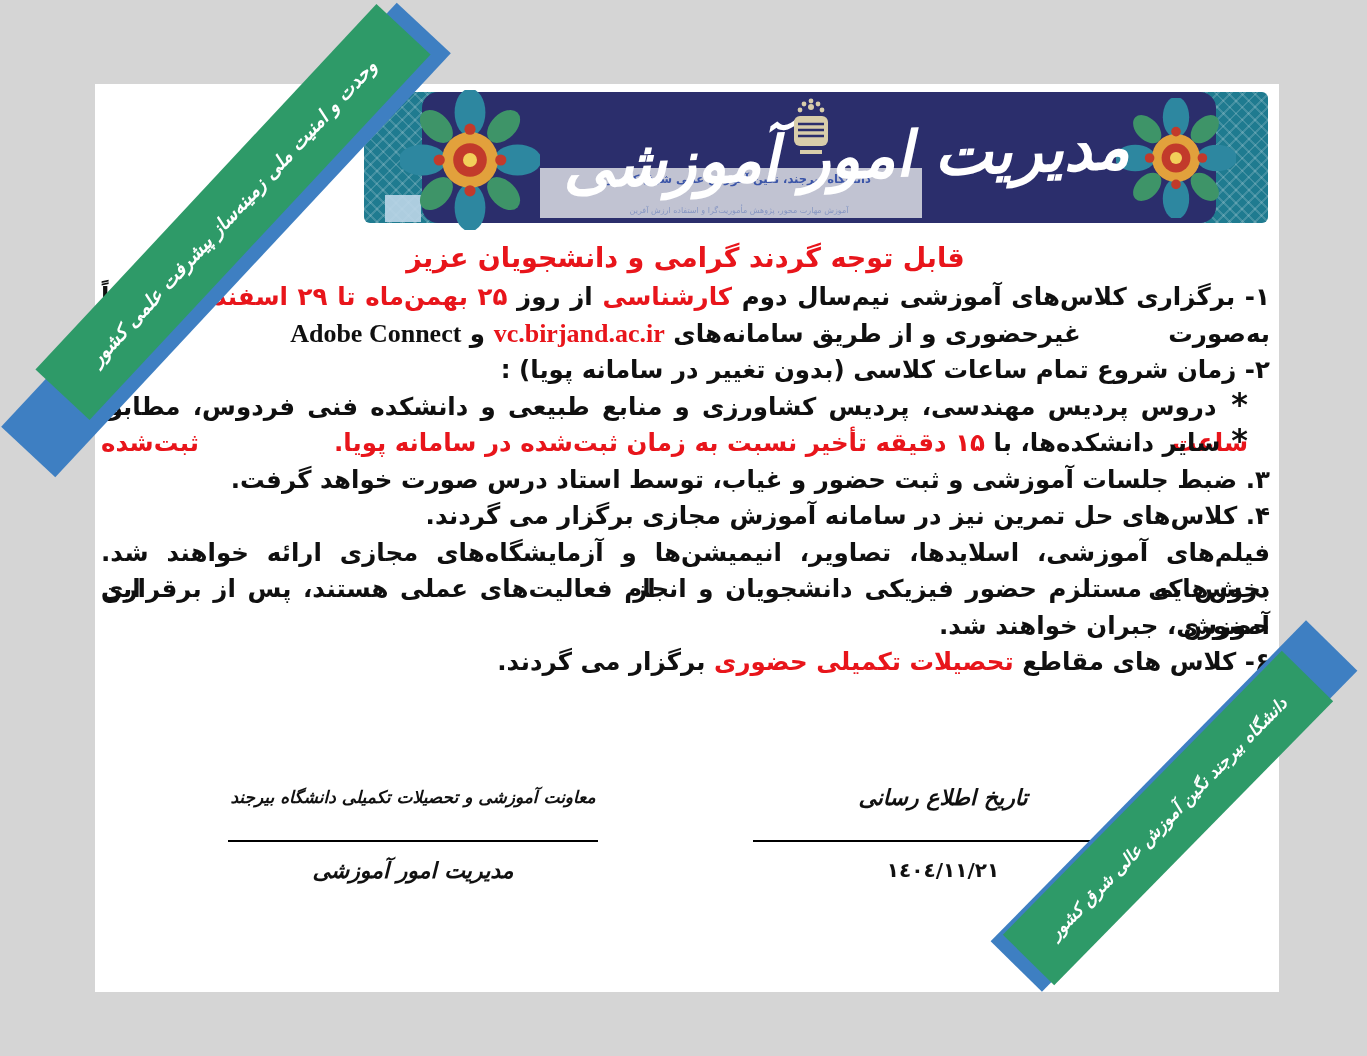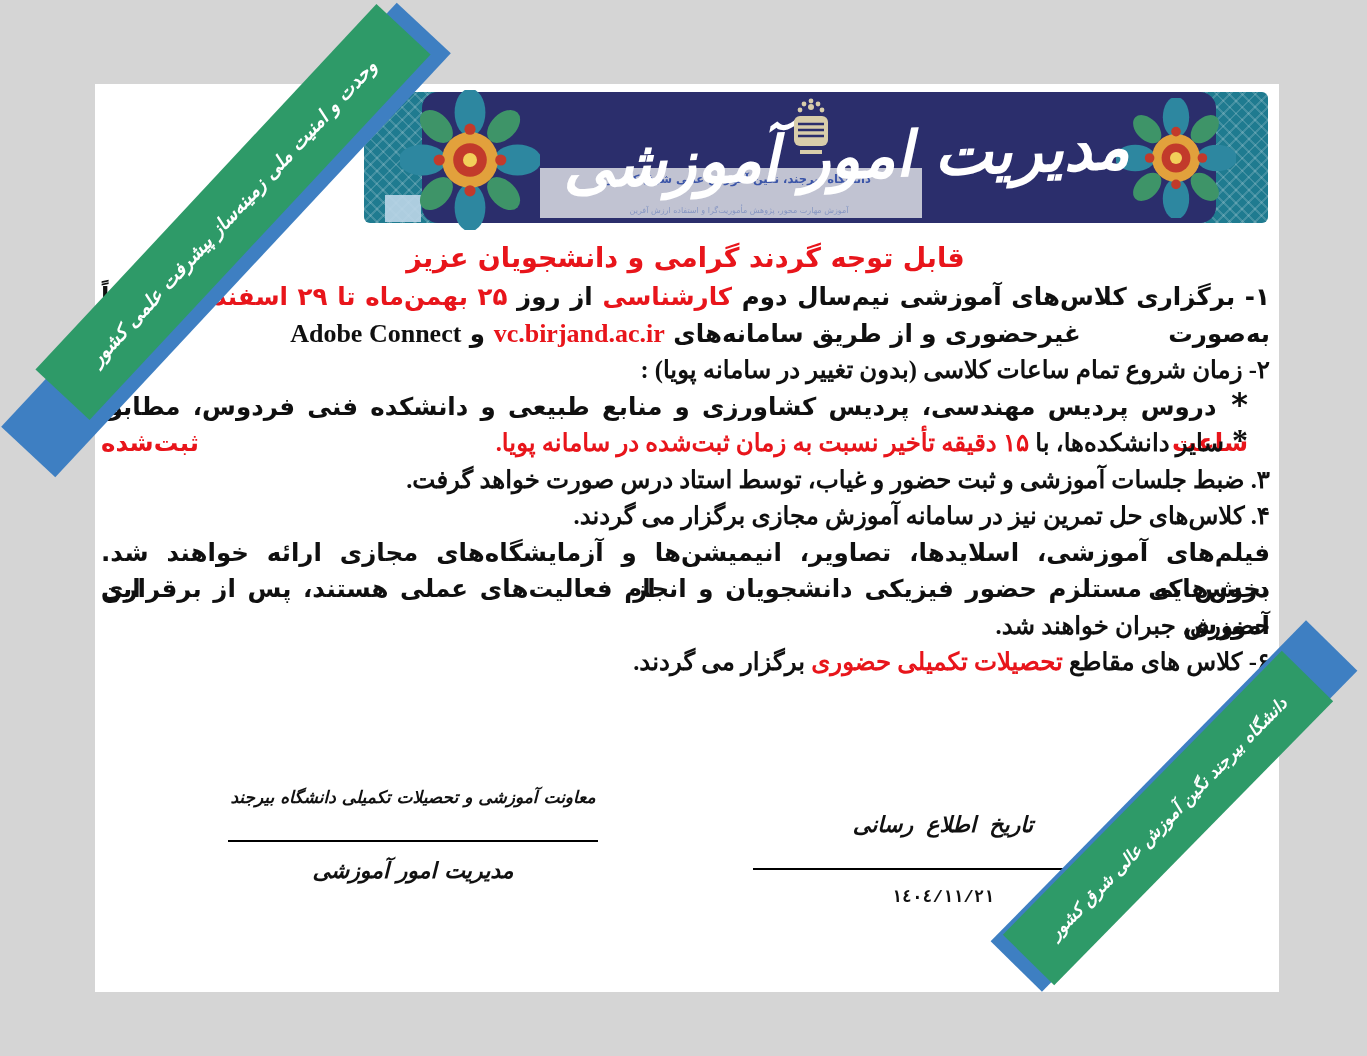--- a/index.html
+++ b/index.html
@@ -29,39 +29,39 @@
   .med-left{left:36px;top:-2px;width:140px;height:140px;}
   .med-right{left:752px;top:6px;width:120px;height:120px;}
 
   
   .notice{position:absolute;left:6px;right:9px;top:153px;direction:rtl;color:#101010;
           font-weight:bold;font-size:24.5px;}
   .notice .title{color:#e8151b;text-align:center;font-size:27px;line-height:42px;height:42px;}
   .line{line-height:36.5px;height:36.5px;}
   .a-justify{text-align:justify;text-align-last:justify;}
   .a-center{text-align:center;}
-  .a-right{text-align:right;font-family:Liberation Serif, serif;}
+  .a-right{text-align:right;}
   .indent{padding-right:22px;}
   .red{color:#e8151b;}
   .latin{font-family:"Liberation Serif",serif;font-size:26px;margin-top:11px;}
   .star{font-size:1.3em;line-height:0;}
 
   
   .sig{position:absolute;text-align:center;font-weight:bold;color:#111;}
   .sig-left{left:128px;top:676px;width:380px;}
-  .sig-right{left:652px;top:704px;width:392px;font-family:Liberation Mono, monospace;}
+  .sig-right{left:652px;top:676px;width:392px;}
   .sig .label-box{height:74px;display:flex;align-items:center;justify-content:center;}
   .sig .script{font-style:italic;white-space:nowrap;}
   .sig-right .script{font-size:22px;}
   .sig-left .script{font-size:17px;}
   .sig .rule{height:2px;background:#000;margin:6px auto 0 auto;}
   .sig-left .rule{width:370px;}
   .sig-right .rule{width:380px;}
   .sig .value{margin-top:16px;}
-  .sig-right .value{font-size:17px;letter-spacing:2px;}
+  .sig-right .value{font-size:20px;letter-spacing:2px;}
   .sig-left .value{font-size:22px;font-style:italic;}
 
   
   .ribbon{position:absolute;display:flex;align-items:center;justify-content:center;z-index:30;
           color:#fff;font-weight:bold;font-style:italic;white-space:nowrap;}
   .blue1{left:-64px;top:203px;width:580px;height:74px;background:#3e7fc2;transform:rotate(-47deg);}
   .green1{left:-17px;top:175px;width:500px;height:74px;background:#2e9a68;transform:rotate(-47deg);
           font-size:19px;letter-spacing:1px;}
   .blue2{left:949px;top:770px;width:450px;height:72px;background:#3e7fc2;transform:rotate(-45.5deg);}
   .green2{left:969px;top:782px;width:398px;height:72px;background:#2e9a68;transform:rotate(-45.5deg);

